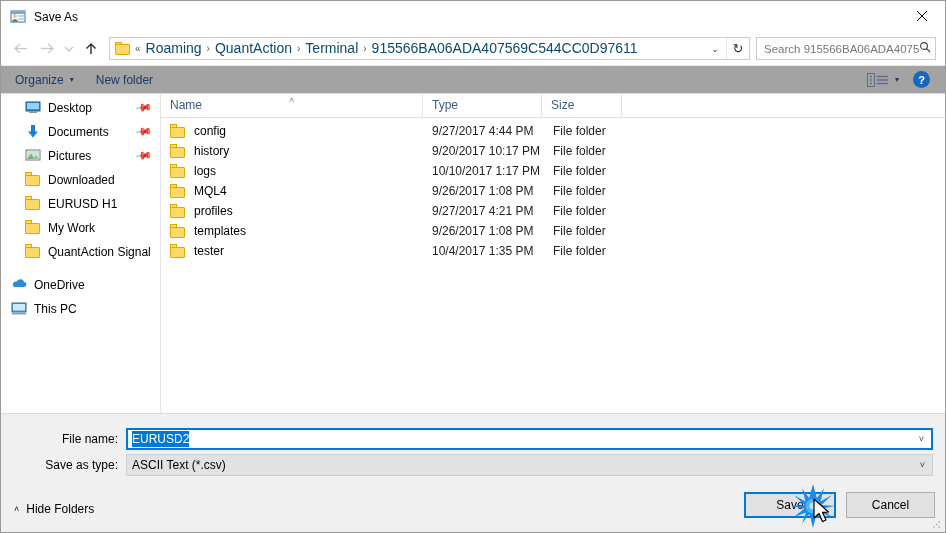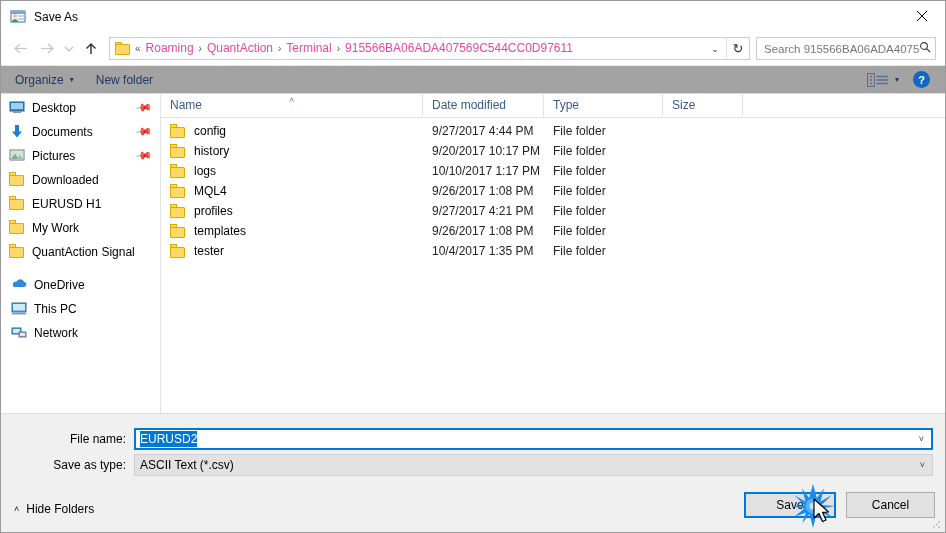--- a/index.html
+++ b/index.html
@@ -107,22 +107,22 @@
   .crumb-folder .f-tab {
     position: absolute;
     left: 0; top: 0px;
     width: 7px; height: 3px;
     background: #ffd966;
     border: 1px solid #e0a800;
     border-bottom: none;
     box-sizing: border-box;
   }
   .crumb {
-    font-size: 12px;
-    color: #ec4899;
+    font-size: 14px;
+    color: #0c4a6e;
     padding: 0 4px;
     white-space: nowrap;
     line-height: 21px;
   }
   .crumb-sep {
     color: #555;
     font-size: 10px;
     padding: 0 1px;
     line-height: 21px;
   }
@@ -220,21 +220,21 @@
     border-right: 1px solid #e3e3e3;
     background: #ffffff;
     padding-top: 2px;
     box-sizing: border-box;
     overflow: hidden;
   }
   .side-item {
     height: 24px;
     display: flex;
     align-items: center;
-    padding-left: 8px;
+    padding-left: 24px;
     position: relative;
     font-size: 12px;
     color: #000;
     white-space: nowrap;
     box-sizing: border-box;
   }
   .side-item.root { padding-left: 10px; }
   .side-item.selected { background: #e3e3e3; }
   .side-ico {
     width: 16px; height: 16px;
@@ -342,21 +342,21 @@
     border-top: 1px solid #dcdcdc;
     height: 119px;
     min-height: 119px;
     position: relative;
     box-sizing: border-box;
   }
   .form-row {
     display: flex;
     align-items: center;
     position: absolute;
-    left: 8px;
+    left: 0;
     right: 12px;
   }
   .form-row.r1 { top: 14px; }
   .form-row.r2 { top: 40px; }
   .form-label {
     width: 125px;
     text-align: right;
     padding-right: 8px;
     font-size: 12px;
     color: #000;
@@ -644,41 +644,29 @@
         <span class="side-ico">
           <svg width="16" height="14" viewBox="0 0 16 14">
             <rect x="1" y="2" width="14" height="9" fill="#4aa3e0" stroke="#2a6e9e" stroke-width="1"></rect>
             <rect x="2" y="3" width="12" height="6.5" fill="#cfe8f8"></rect>
             <rect x="1" y="12" width="14" height="1.4" fill="#8b97a3"></rect>
           </svg>
         </span>
         <span class="side-label">This PC</span>
       </div>
 
-      <div class="side-item root">
-        <span class="side-ico">
-          <svg width="16" height="14" viewBox="0 0 16 14">
-            <rect x="1" y="3" width="9" height="6" fill="#4aa3e0" stroke="#2a6e9e" stroke-width="1"></rect>
-            <rect x="2" y="4" width="7" height="4" fill="#d4ecfb"></rect>
-            <rect x="8" y="7" width="7" height="5" fill="#9aa7b4" stroke="#6c7884" stroke-width="1"></rect>
-            <rect x="9" y="8" width="5" height="3" fill="#e3e9ef"></rect>
-          </svg>
-        </span>
-        <span class="side-label">Network</span>
-      </div>
 
     </div>
 
     <div class="filepane">
       <div class="colheader">
         <div class="col c-name">
           <span>Name</span>
           <span class="sort-caret">˄</span>
         </div>
-        <div class="col c-date">Date modified</div>
         <div class="col c-type">Type</div>
         <div class="col c-size">Size</div>
       </div>
 
       <div class="rows">
         <div class="row">
           <div class="cell-name">
             <span class="folder">
                 <span class="tab"></span>
                 <span class="body"></span>

